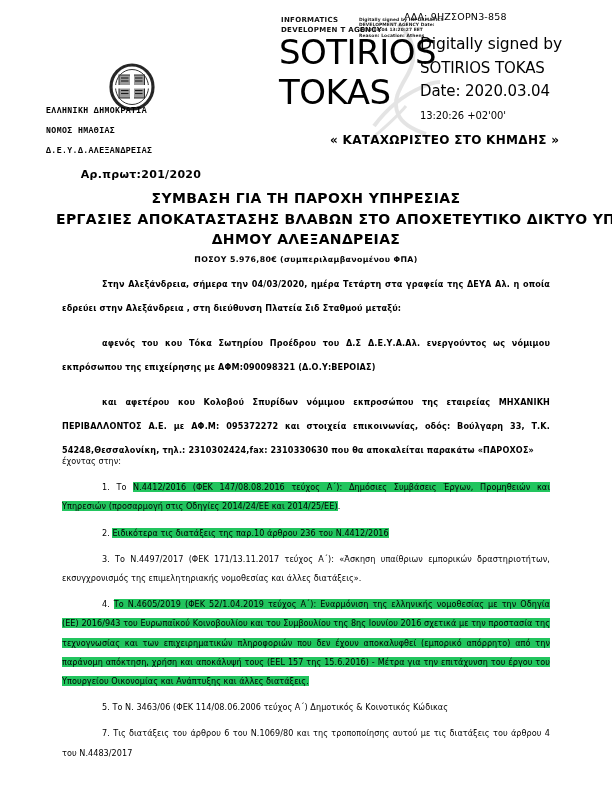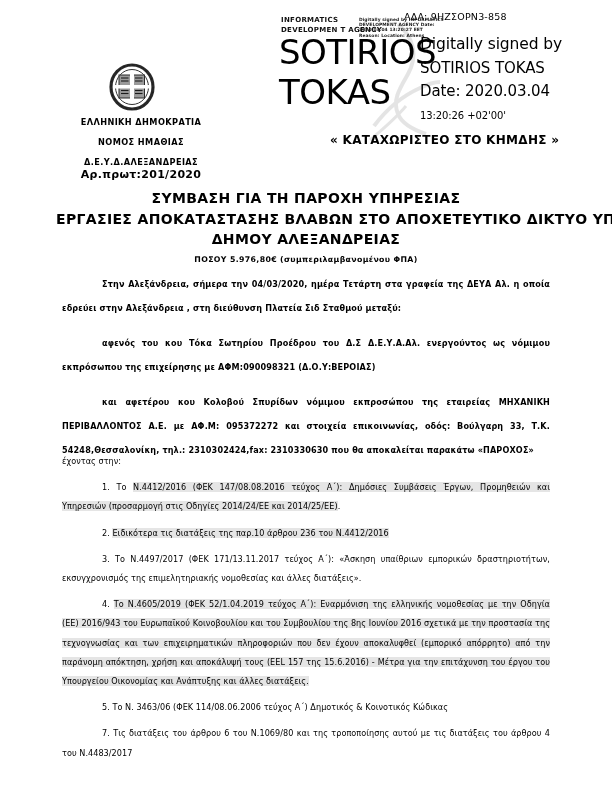--- a/index.html
+++ b/index.html
@@ -105,27 +105,27 @@
   .emblem {
     position: absolute;
     left: 108px;
     top: 62px;
     width: 48px;
     height: 50px;
   }
   .letterhead {
     position: absolute;
     left: 46px;
-    top: 112px;
+    top: 101px;
     width: 190px;
-    text-align: center;
     font-size: 8.2px;
     line-height: 20px;
     letter-spacing: 0.4px;
     font-weight: 600;
+    font-family: Liberation Mono, monospace;
   }
   .letterhead div { white-space: nowrap; }
   .protocol {
     position: absolute;
     left: 46px;
     top: 168px;
     width: 190px;
     text-align: center;
     font-size: 11px;
     letter-spacing: 0.3px;
@@ -207,21 +207,21 @@
     margin: 0;
     padding-top: 7px;
     text-indent: 40px;
     text-align: justify;
     text-justify: inter-word;
   }
   .legal .item.tight {
     padding-top: 5px;
   }
   .hl {
-    background: #e5e5e5;
+    background: #22c55e;
     box-decoration-break: clone;
     -webkit-box-decoration-break: clone;
   }
 </style>
 </head>
 <body>
 
 <div class="page">
 
   <div class="ada-code">ΑΔΑ: 9ΗΖΣΟΡΝ3-858</div>

